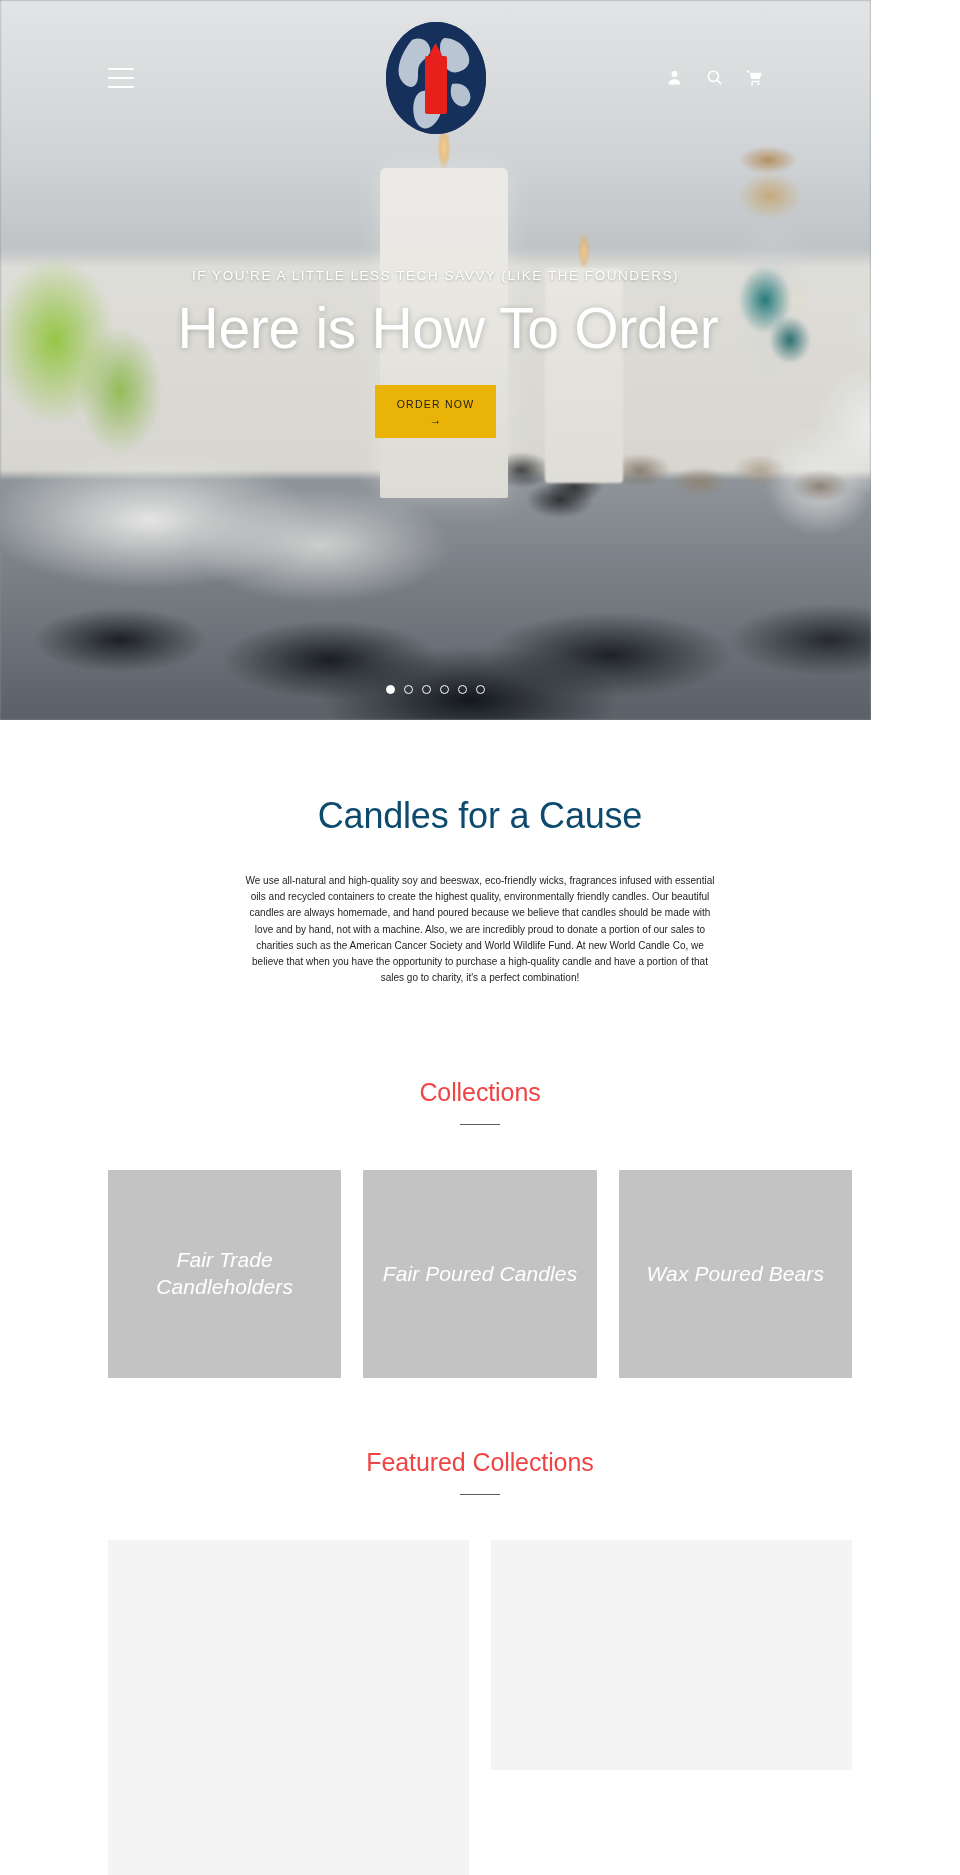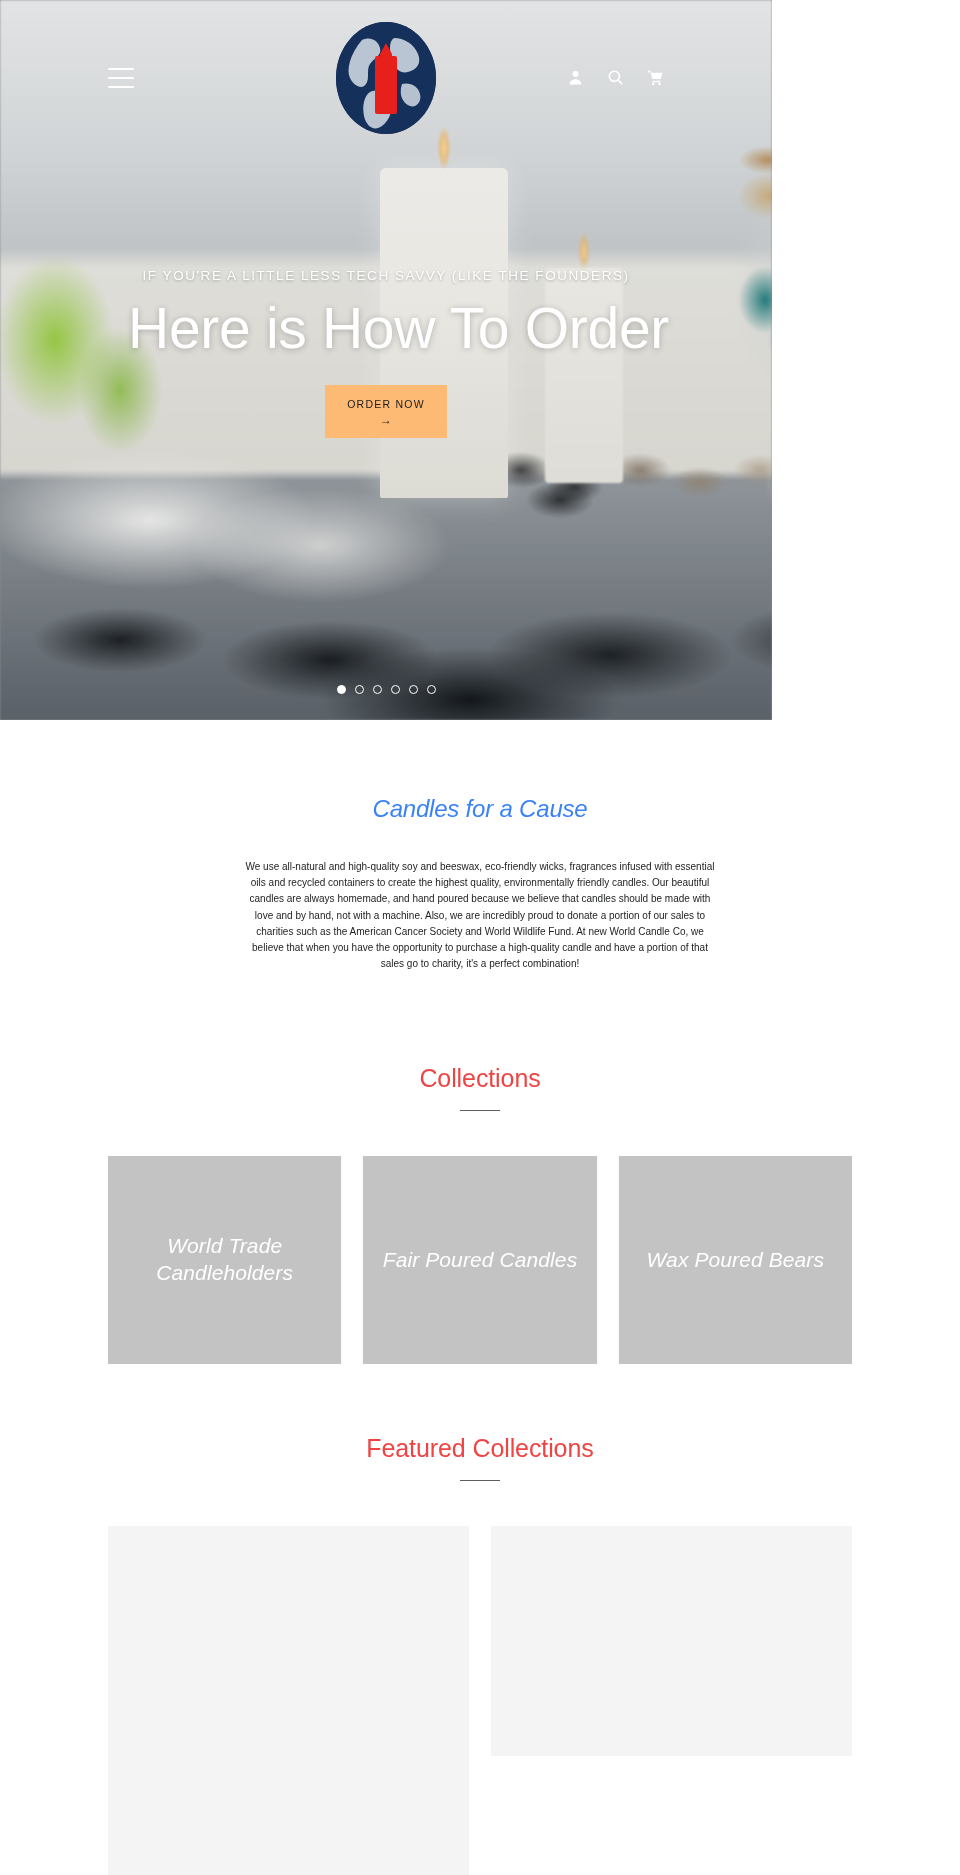--- a/index.html
+++ b/index.html
@@ -10,21 +10,21 @@
     font-family: "Liberation Sans", sans-serif;
     color: #1c1d1d;
     -webkit-font-smoothing: antialiased;
   }
 
   .page { width: 960px; position: relative; overflow: hidden; }
 
   
   .hero {
     position: relative;
-    width: 772px;
+    width: 871px;
     height: 720px;
     overflow: hidden;
     background: #8d929a;
   }
 
   
   .hero-photo {
     position: absolute;
     inset: 0;
     background:
@@ -188,21 +188,21 @@
     color: #ffffff;
     letter-spacing: -.3px;
     text-shadow: 0 1px 6px rgba(0,0,0,.24);
     padding-left: 25px;
   }
   .hero-btn {
     display: inline-block;
     margin-top: 24px;
     min-width: 107px;
     padding: 13px 22px 12px;
-    background: #fdba74;
+    background: #eab308;
     color: #1c1d1d;
     text-align: center;
     cursor: pointer;
   }
   .hero-btn-label {
     display: block;
     font-size: 10.5px;
     letter-spacing: 1.25px;
     font-weight: 400;
   }
@@ -230,25 +230,24 @@
     cursor: pointer;
   }
   .dot.active { background: #ffffff; }
 
   
   .rich {
     padding: 75px 0 0;
     text-align: center;
   }
   .rich h2 {
-    font-size: 24px;
+    font-size: 36px;
     font-weight: 400;
     letter-spacing: -.2px;
-    color: #3b82f6;
-    font-style: italic;
+    color: #0c4a6e;
   }
   .rich p {
     margin: 36px auto 0;
     width: 470px;
     font-size: 10px;
     line-height: 1.62;
     color: #1c1d1d;
   }
 
   
@@ -383,21 +382,21 @@
     <p>We use all-natural and high-quality soy and beeswax, eco-friendly wicks, fragrances infused with essential oils and recycled containers to create the highest quality, environmentally friendly candles. Our beautiful candles are always homemade, and hand poured because we believe that candles should be made with love and by hand, not with a machine. Also, we are incredibly proud to donate a portion of our sales to charities such as the American Cancer Society and World Wildlife Fund.  At new World Candle Co, we believe that when you have the opportunity to purchase a high-quality candle and have a portion of that sales go to charity, it's a perfect combination!</p>
   </section>
 
   <section class="section">
     <div class="section-head">
       <h2>Collections</h2>
       <div class="rule"></div>
     </div>
     <div class="coll-grid">
       <a class="coll-card">
-        <span class="coll-title">World Trade Candleholders</span>
+        <span class="coll-title">Fair Trade Candleholders</span>
       </a>
       <a class="coll-card">
         <span class="coll-title">Fair Poured Candles</span>
       </a>
       <a class="coll-card">
         <span class="coll-title">Wax Poured Bears</span>
       </a>
     </div>
   </section>
 

